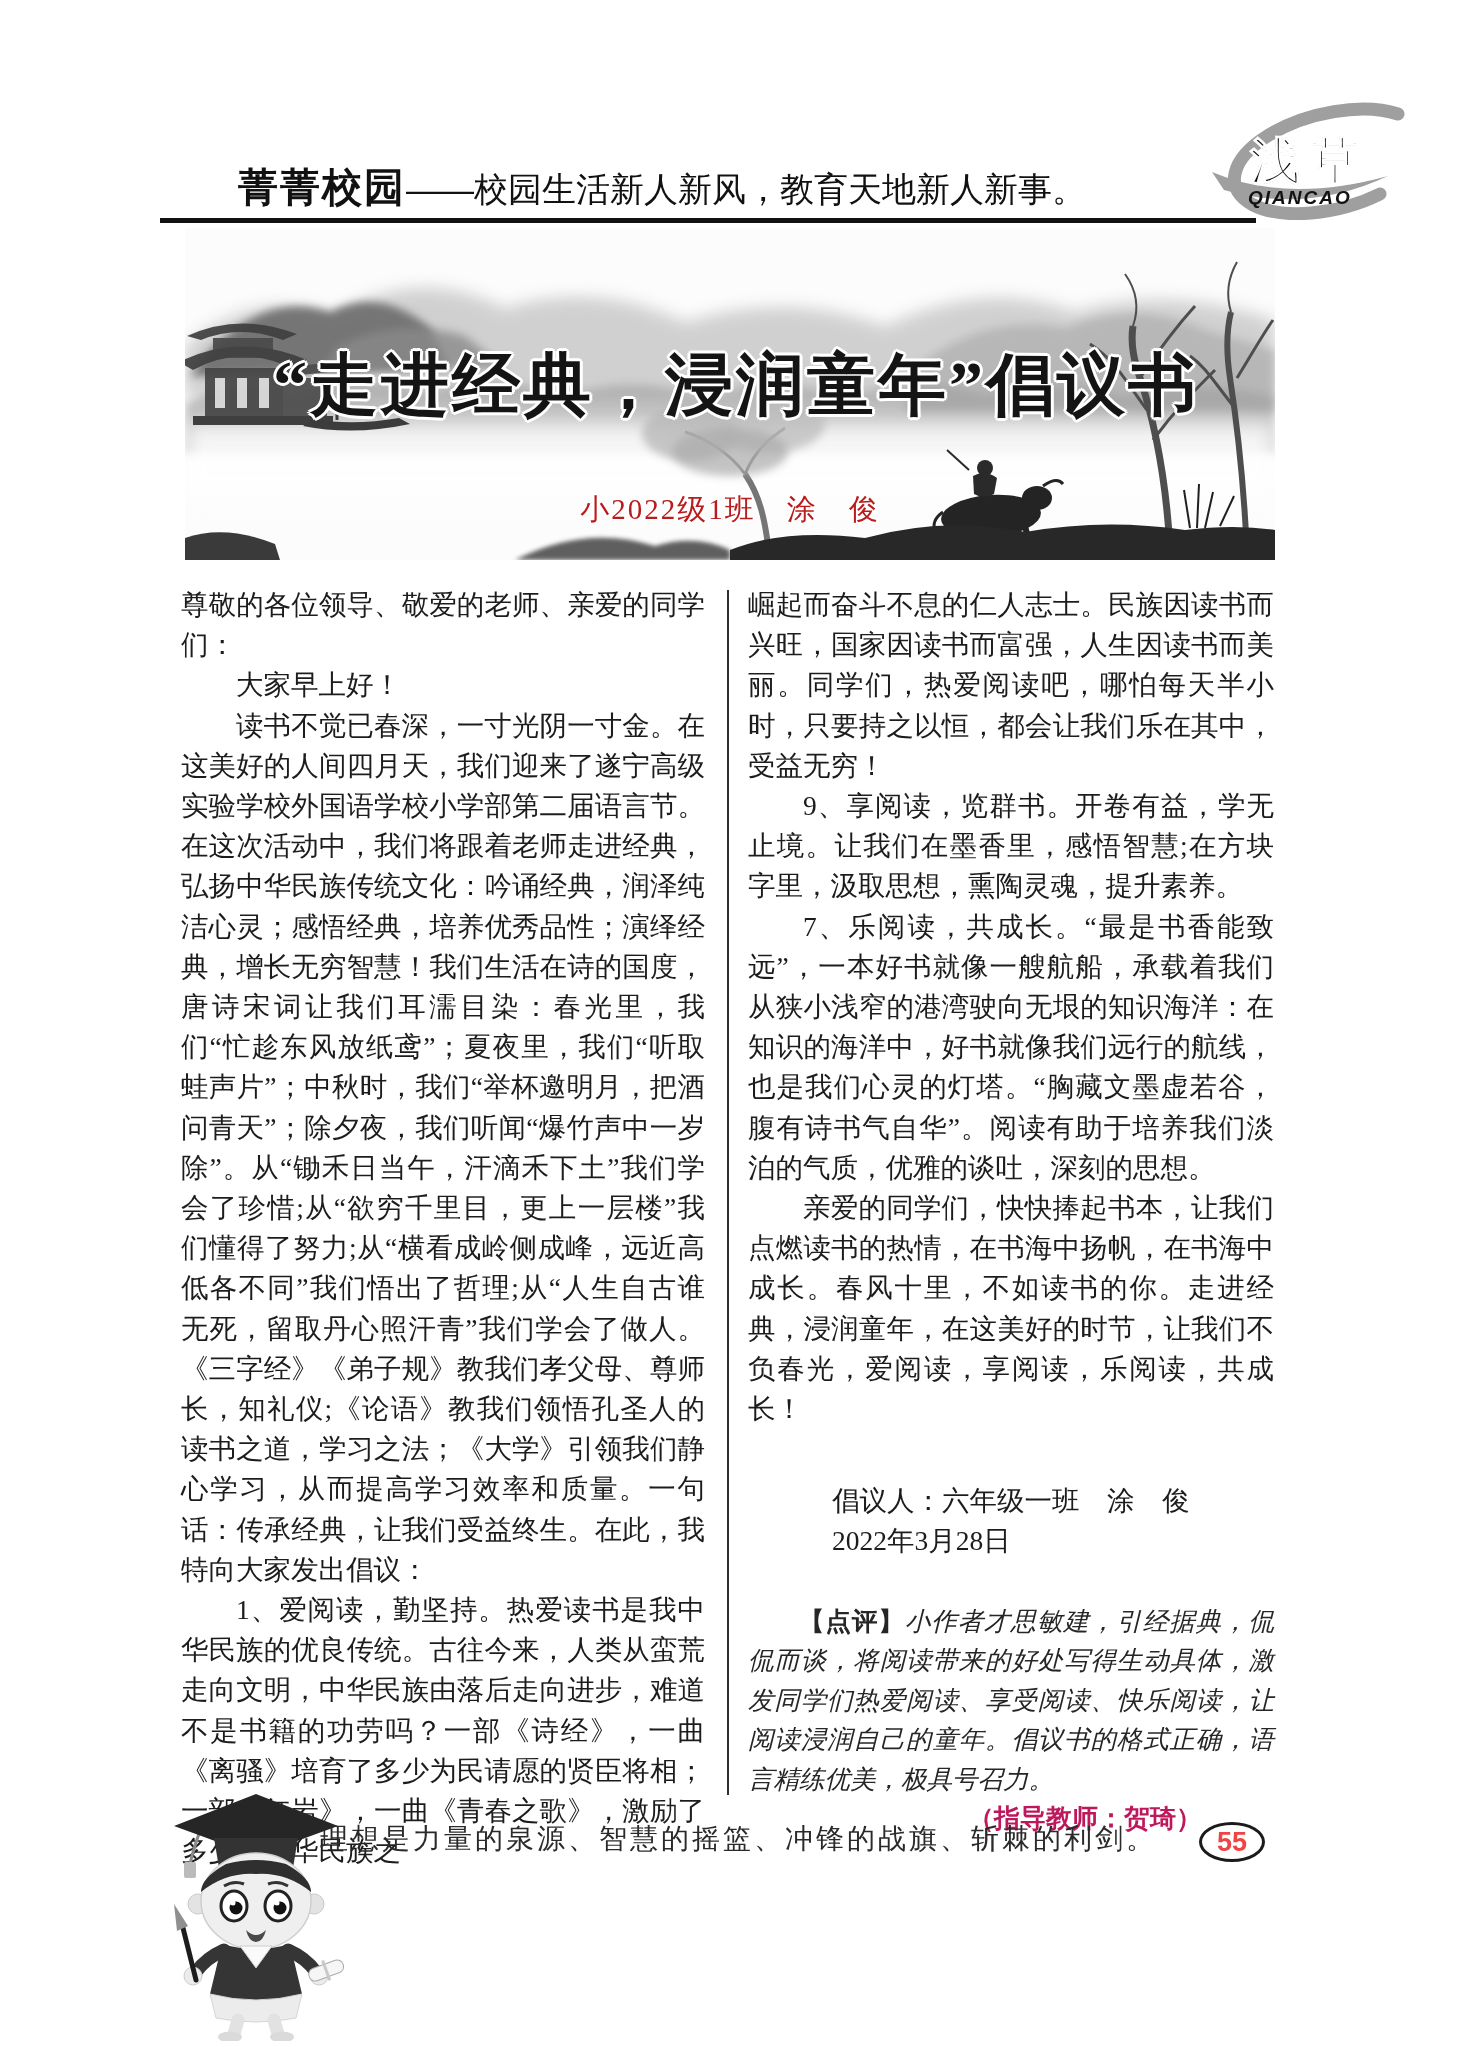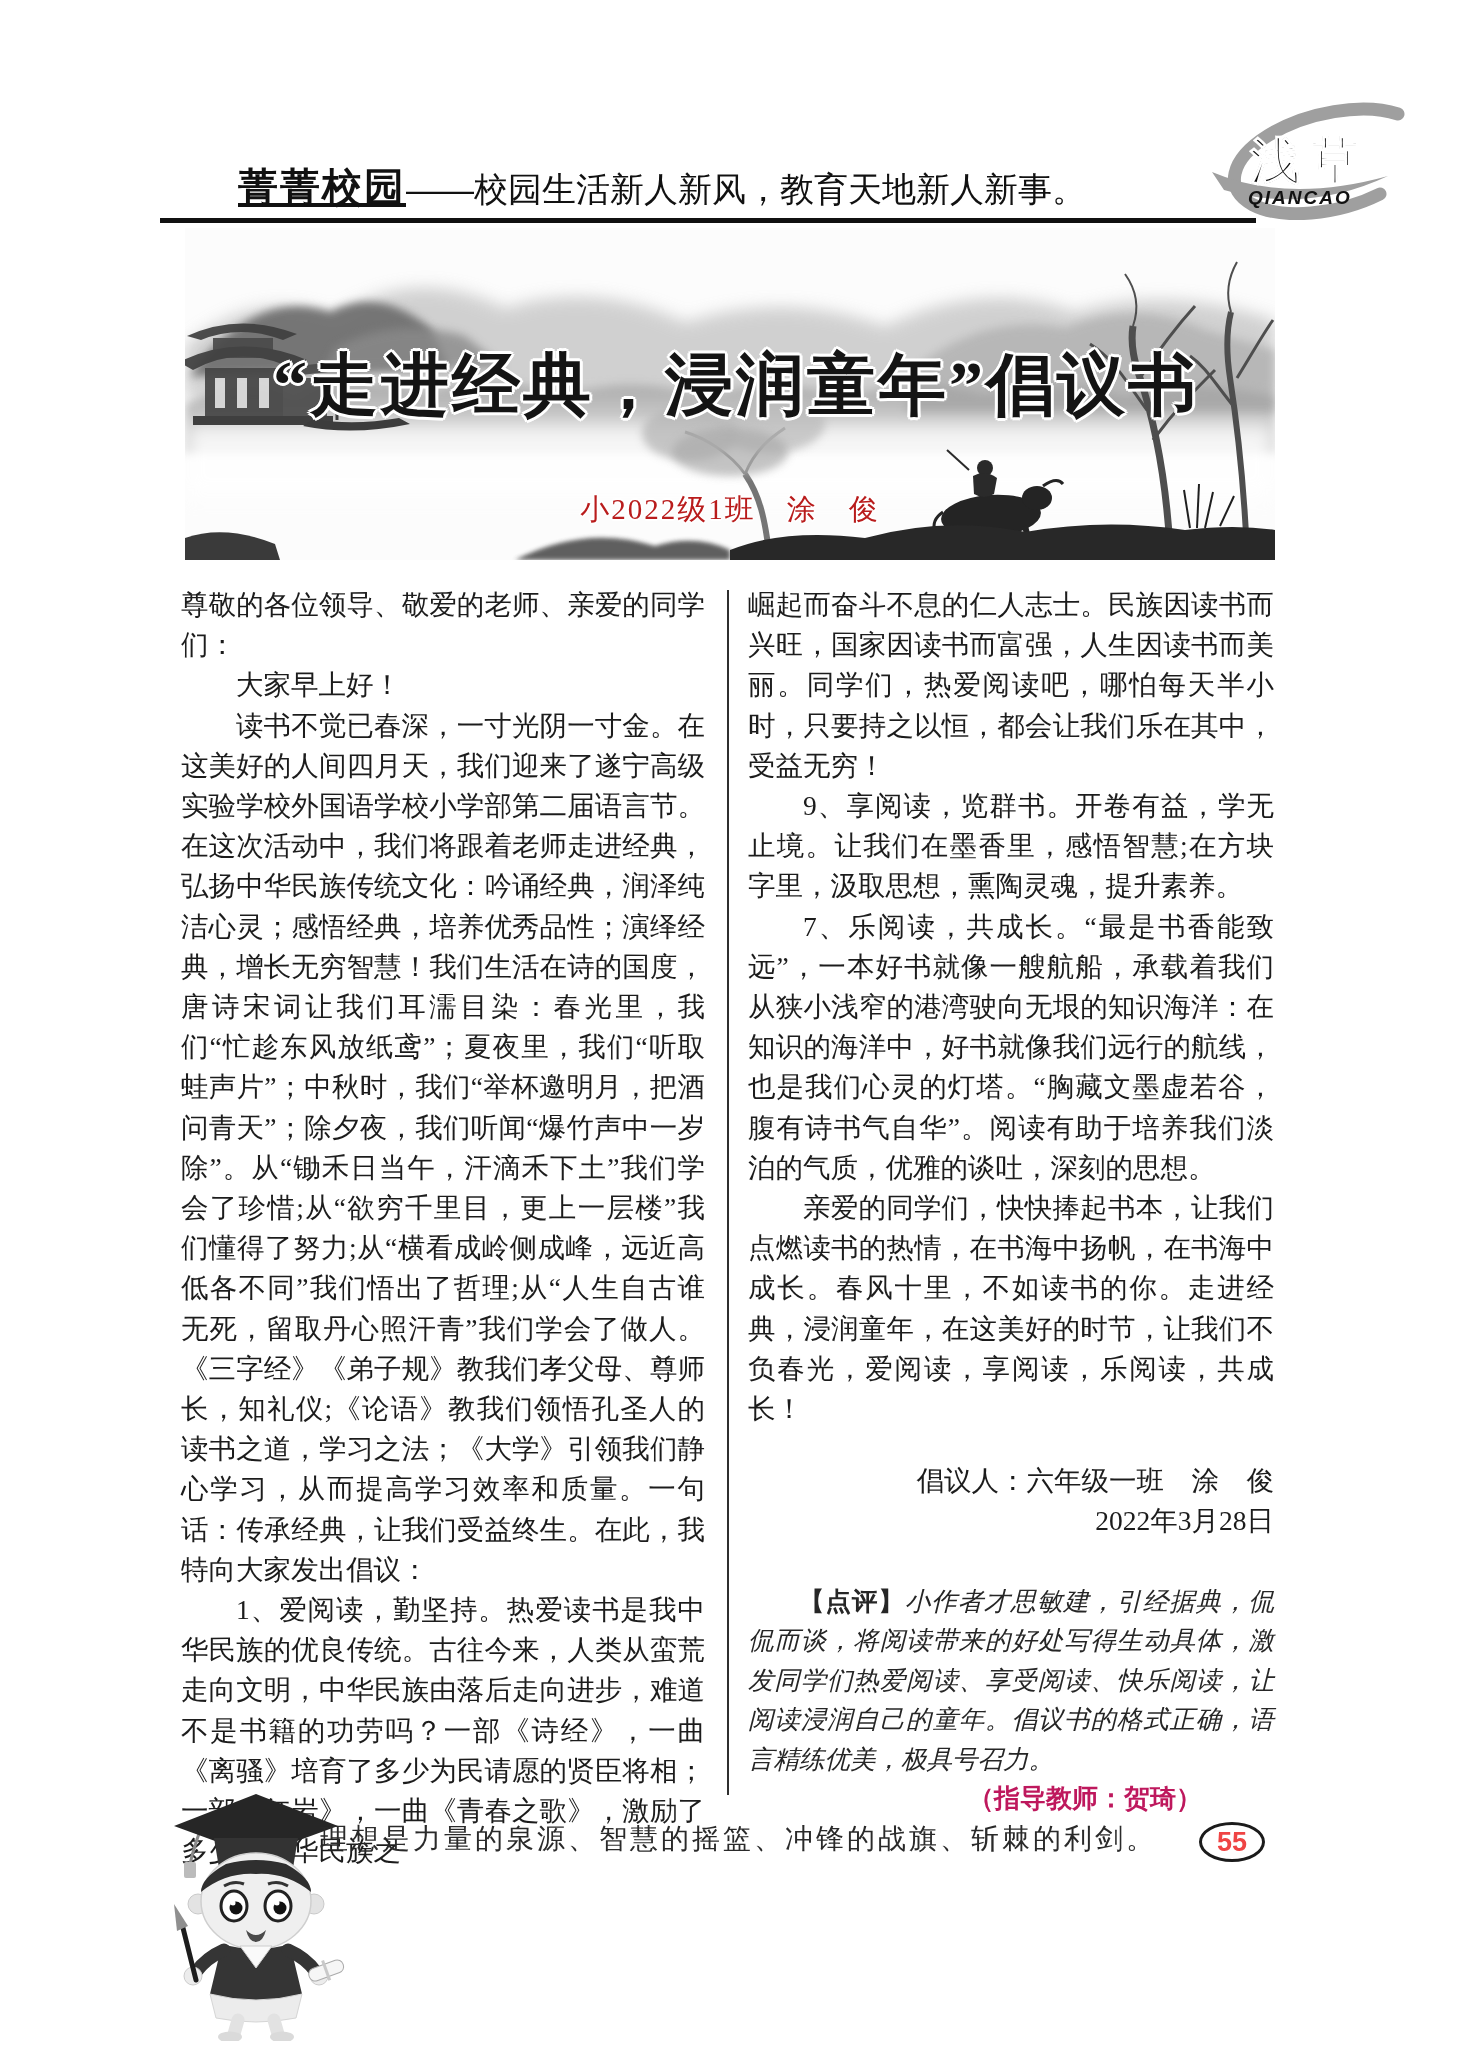--- a/index.html
+++ b/index.html
@@ -5,21 +5,21 @@
   html,body{margin:0;padding:0;}
   body{
     width:1457px;height:2047px;position:relative;background:#ffffff;
     font-family:"Liberation Serif", serif;color:#1a1a1a;overflow:hidden;
   }
   
   .header-title{
     position:absolute;left:238px;top:160px;white-space:nowrap;
     font-family:"Liberation Sans", sans-serif;font-size:34px;color:#111;
   }
-  .header-title .bold-part{font-weight:900;font-size:40px;letter-spacing:2px;text-decoration:underline;}
+  .header-title .bold-part{font-weight:900;font-size:40px;letter-spacing:2px;}
   .header-rule{position:absolute;left:160px;top:218px;width:1096px;height:5px;background:#111;}
   .logo{position:absolute;left:1192px;top:92px;width:252px;height:128px;}
   
   .banner{position:absolute;left:185px;top:228px;width:1090px;height:332px;overflow:hidden;}
   .banner svg.art{position:absolute;left:0;top:0;}
   .banner-title{
     position:absolute;left:12px;right:0;top:112px;text-align:center;white-space:nowrap;
     font-size:68px;font-weight:bold;letter-spacing:3px;color:#141414;
     text-shadow:-3px 0 0 #fff,3px 0 0 #fff,0 -3px 0 #fff,0 3px 0 #fff,
                 -2px -2px 0 #fff,2px 2px 0 #fff,-2px 2px 0 #fff,2px -2px 0 #fff;
@@ -30,21 +30,21 @@
     text-shadow:-2px 0 0 #fff,2px 0 0 #fff,0 -2px 0 #fff,0 2px 0 #fff,-1px -1px 0 #fff,1px 1px 0 #fff;
   }
   
   .col{position:absolute;top:585px;font-size:27.5px;line-height:40.2px;
        text-align:justify;text-justify:inter-ideograph;color:#1c1c1c;}
   .col-left{left:181px;width:524px;}
   .col-right{left:748px;width:526px;}
   .col p{margin:0;}
   .indent{text-indent:2em;}
   .col-divider{position:absolute;left:727px;top:590px;width:2px;height:1205px;background:#2f2f2f;}
-  .sig-block{margin-top:32px;padding-left:84px;text-align:right;}
+  .sig-block{margin-top:52px;padding-left:84px;text-align:left;}
   .sig-block p{margin:0;}
   .comment{margin-top:40px;font-size:25.5px;line-height:39.5px;font-style:italic;color:#262626;}
   .comment-label{font-style:normal;font-weight:bold;font-family:"Liberation Sans", sans-serif;}
   .teacher-line{text-align:right;padding-right:72px;margin-top:2px;font-style:normal;
        font-family:"Liberation Sans", sans-serif;font-weight:bold;font-size:26px;color:#be185d;}
   
   .footer-motto{position:absolute;left:320px;top:1820px;white-space:nowrap;
        font-family:"Liberation Sans", sans-serif;font-size:28px;letter-spacing:3px;color:#2a2a2a;text-align:right;}
   .page-badge{position:absolute;left:1199px;top:1822px;width:66px;height:40px;box-sizing:border-box;
        border:3px solid #1b1b1b;border-radius:50%;display:flex;align-items:center;justify-content:center;

